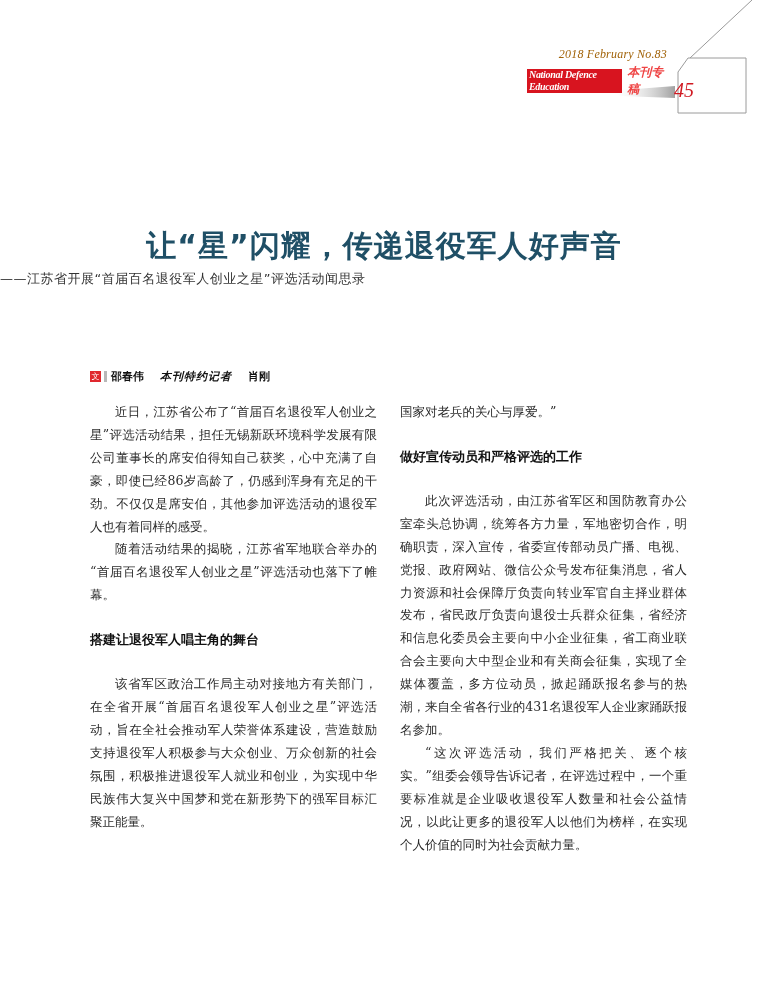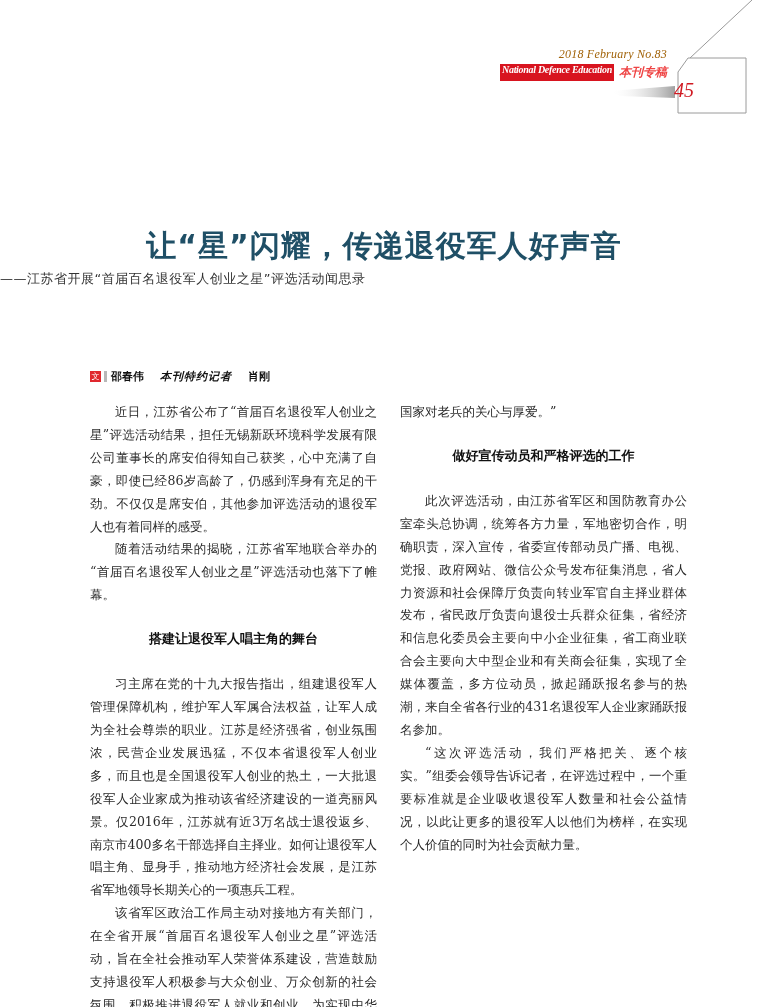--- a/index.html
+++ b/index.html
@@ -5,21 +5,21 @@
   html, body { margin: 0; padding: 0; }
   body {
     width: 760px; height: 1007px; background: #ffffff; position: relative; overflow: hidden;
     font-family: "DejaVu Serif", "Liberation Serif", serif; color: #2a2a2a;
   }
   .header { position: absolute; right: 0; top: 0; width: 260px; height: 120px; }
   .issue-line {
     position: absolute; right: 93px; top: 47px; font-family: "Liberation Serif", serif;
     font-style: italic; font-size: 12px; color: #a16207; letter-spacing: 0.2px;
   }
-  .brand-row { position: absolute; right: 93px; top: 64px; display: flex; gap: 5px; }
+  .brand-row { position: absolute; right: 93px; top: 64px; display: flex; align-items: center; gap: 5px; margin-left: 27px; }
   .brand-red {
     background: #d8141f; color: #fff; font-family: "Liberation Serif", serif; font-style: italic;
     font-weight: bold; font-size: 10px; padding: 0 2px; line-height: 12px; letter-spacing: -0.3px;
   }
   .brand-cn { font-family: "DejaVu Sans", sans-serif; font-style: italic; font-weight: bold; font-size: 12px; color: #ef4444; }
   .page-num {
     position: absolute; right: 14px; top: 79px; width: 72px; text-align: left; padding-right: 8px; box-sizing: border-box;
     font-family: "Liberation Serif", serif; font-style: italic; font-size: 20px; color: #d01a22;
   }
   .title {
@@ -35,21 +35,21 @@
   .bar-icon { width: 3px; height: 11px; background: #b8b8b8; margin-right: 4px; }
   .byline .author { font-weight: bold; }
   .byline .role { margin-left: 16px; font-family: "DejaVu Serif", serif; font-style: italic; font-weight: bold; letter-spacing: 1px; }
   .byline .author2 { margin-left: 16px; font-weight: bold; }
   .col { position: absolute; top: 401px; width: 287px; font-size: 12.5px; line-height: 22.9px; text-align: justify; }
   .col.left { left: 90px; }
   .col.right { left: 400px; }
   .col p { margin: 0; text-indent: 2em; }
   .col p.noindent { text-indent: 0; }
   .col h3 {
-    margin: 22px 0 22px 0; text-align: center; font-family: Liberation Mono, monospace; font-weight: bold;
+    margin: 22px 0 22px 0; text-align: left; font-family: Liberation Serif, serif; font-weight: bold;
     font-size: 13px; line-height: 22px; color: #111;
   }
 </style>
 </head>
 <body>
 
 <div class="header">
   <svg width="260" height="120" style="position:absolute;left:0;top:0" viewBox="0 0 260 120">
     <defs>
       <linearGradient id="sh" x1="0" x2="1" y1="0" y2="0">
@@ -77,21 +77,20 @@
   <span class="bar-icon"></span>
   <span class="author">邵春伟</span>
   <span class="role">本刊特约记者</span>
   <span class="author2">肖刚</span>
 </div>
 
 <div class="col left">
   <p>近日，江苏省公布了“首届百名退役军人创业之星”评选活动结果，担任无锡新跃环境科学发展有限公司董事长的席安伯得知自己获奖，心中充满了自豪，即使已经86岁高龄了，仍感到浑身有充足的干劲。不仅仅是席安伯，其他参加评选活动的退役军人也有着同样的感受。</p>
   <p>随着活动结果的揭晓，江苏省军地联合举办的 “首届百名退役军人创业之星”评选活动也落下了帷幕。</p>
   <h3>搭建让退役军人唱主角的舞台</h3>
-  <p>习主席在党的十九大报告指出，组建退役军人管理保障机构，维护军人军属合法权益，让军人成为全社会尊崇的职业。江苏是经济强省，创业氛围浓，民营企业发展迅猛，不仅本省退役军人创业多，而且也是全国退役军人创业的热土，一大批退役军人企业家成为推动该省经济建设的一道亮丽风景。仅2016年，江苏就有近3万名战士退役返乡、南京市400多名干部选择自主择业。如何让退役军人唱主角、显身手，推动地方经济社会发展，是江苏省军地领导长期关心的一项惠兵工程。</p>
   <p>该省军区政治工作局主动对接地方有关部门，在全省开展“首届百名退役军人创业之星”评选活动，旨在全社会推动军人荣誉体系建设，营造鼓励支持退役军人积极参与大众创业、万众创新的社会氛围，积极推进退役军人就业和创业，为实现中华民族伟大复兴中国梦和党在新形势下的强军目标汇聚正能量。</p>
 
 </div>
 
 <div class="col right">
   <p class="noindent">国家对老兵的关心与厚爱。”</p>
   <h3>做好宣传动员和严格评选的工作</h3>
   <p>此次评选活动，由江苏省军区和国防教育办公室牵头总协调，统筹各方力量，军地密切合作，明确职责，深入宣传，省委宣传部动员广播、电视、党报、政府网站、微信公众号发布征集消息，省人力资源和社会保障厅负责向转业军官自主择业群体发布，省民政厅负责向退役士兵群众征集，省经济和信息化委员会主要向中小企业征集，省工商业联合会主要向大中型企业和有关商会征集，实现了全媒体覆盖，多方位动员，掀起踊跃报名参与的热潮，来自全省各行业的431名退役军人企业家踊跃报名参加。</p>
   <p>“这次评选活动，我们严格把关、逐个核实。”组委会领导告诉记者，在评选过程中，一个重要标准就是企业吸收退役军人数量和社会公益情况，以此让更多的退役军人以他们为榜样，在实现个人价值的同时为社会贡献力量。</p>
 </div>

